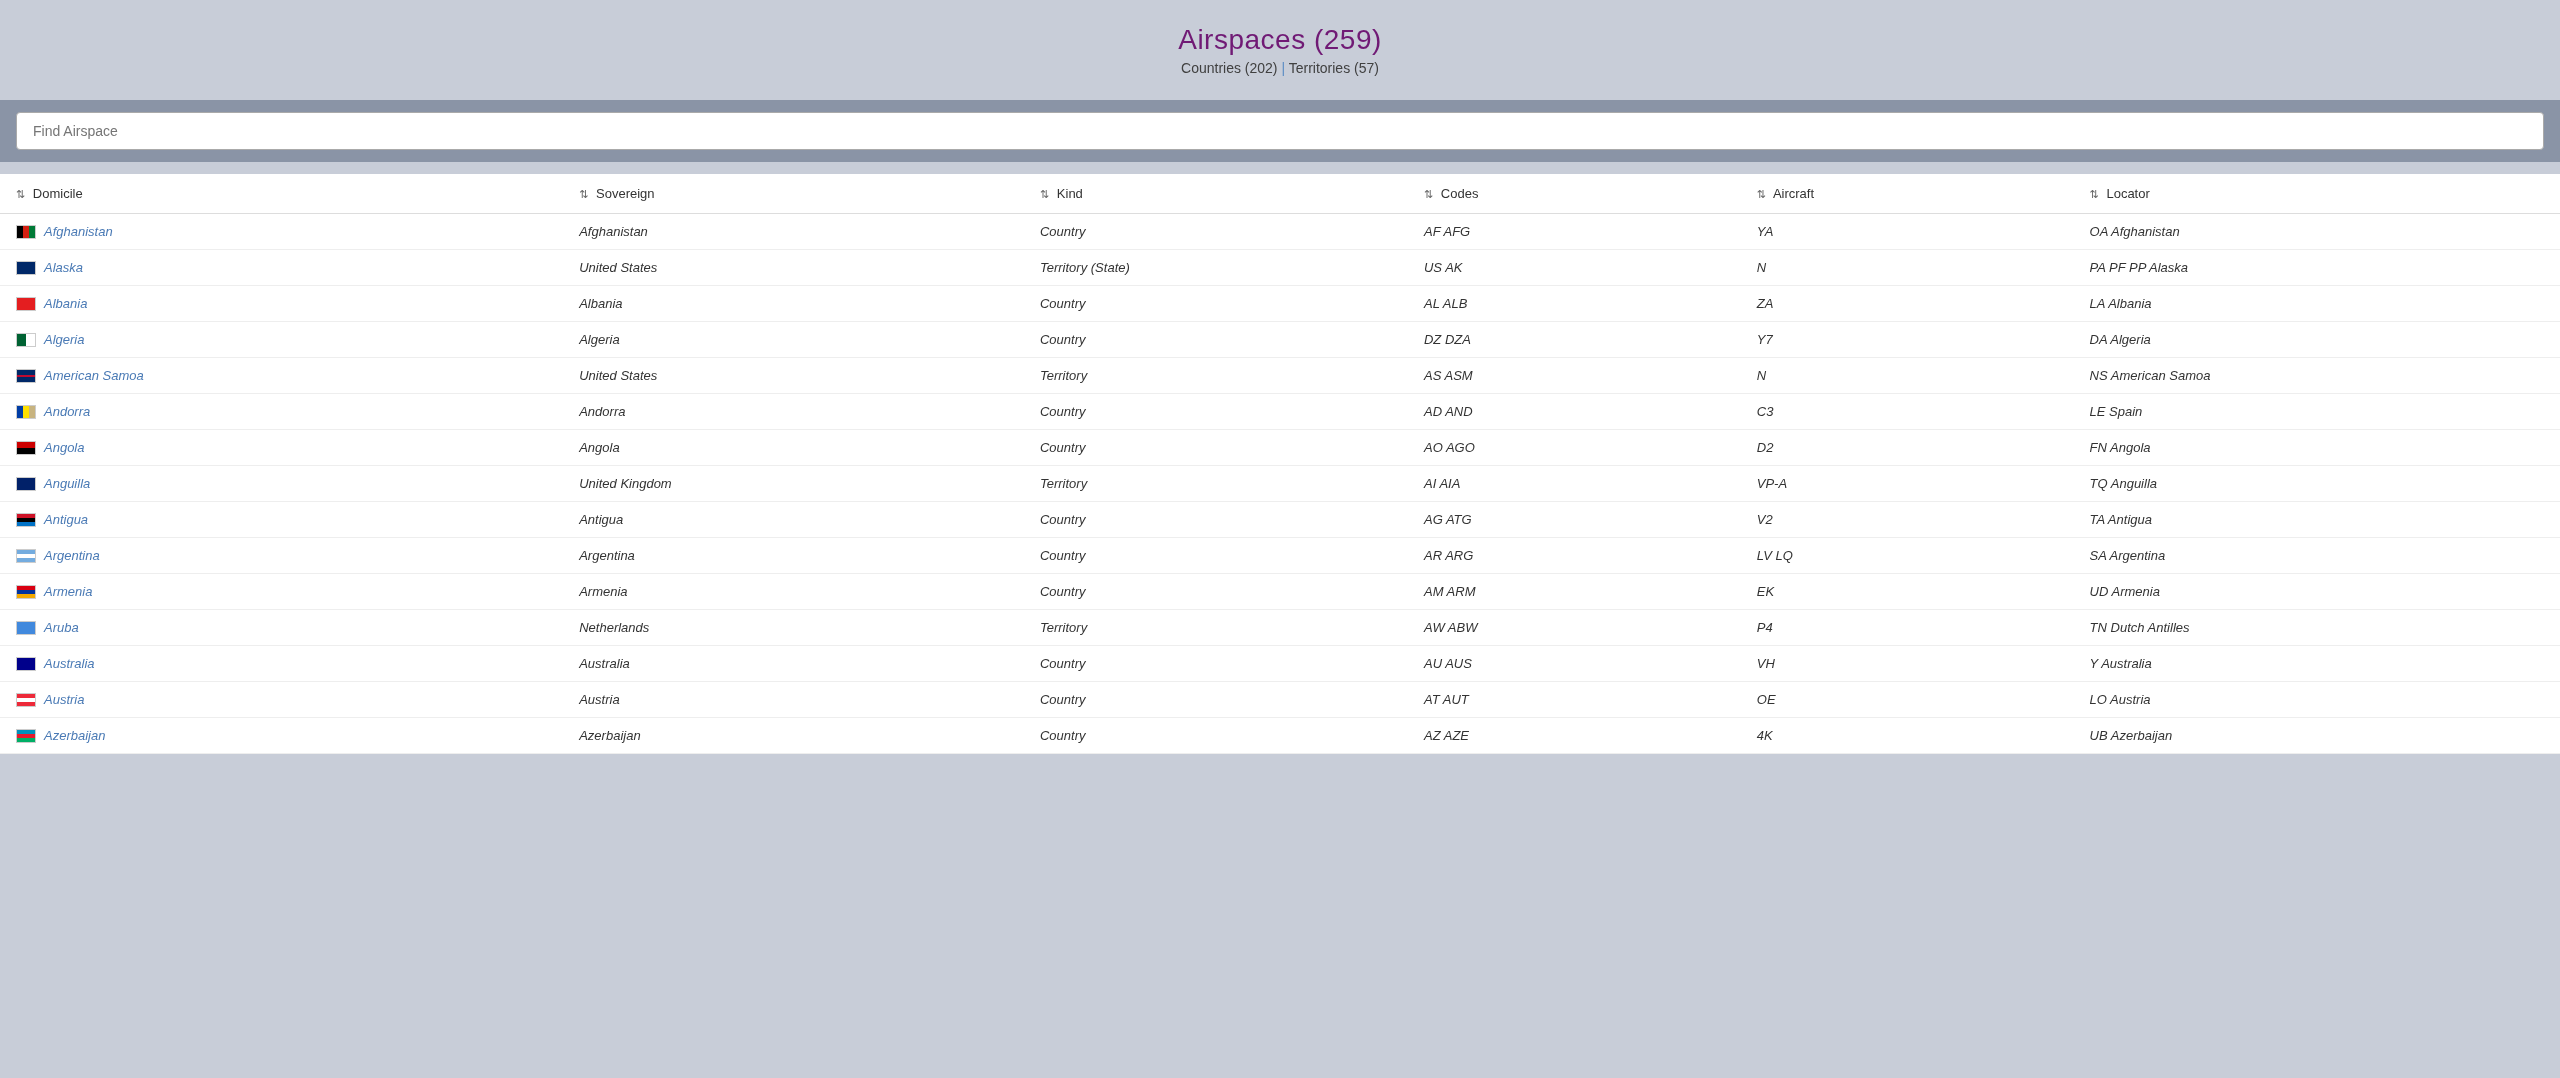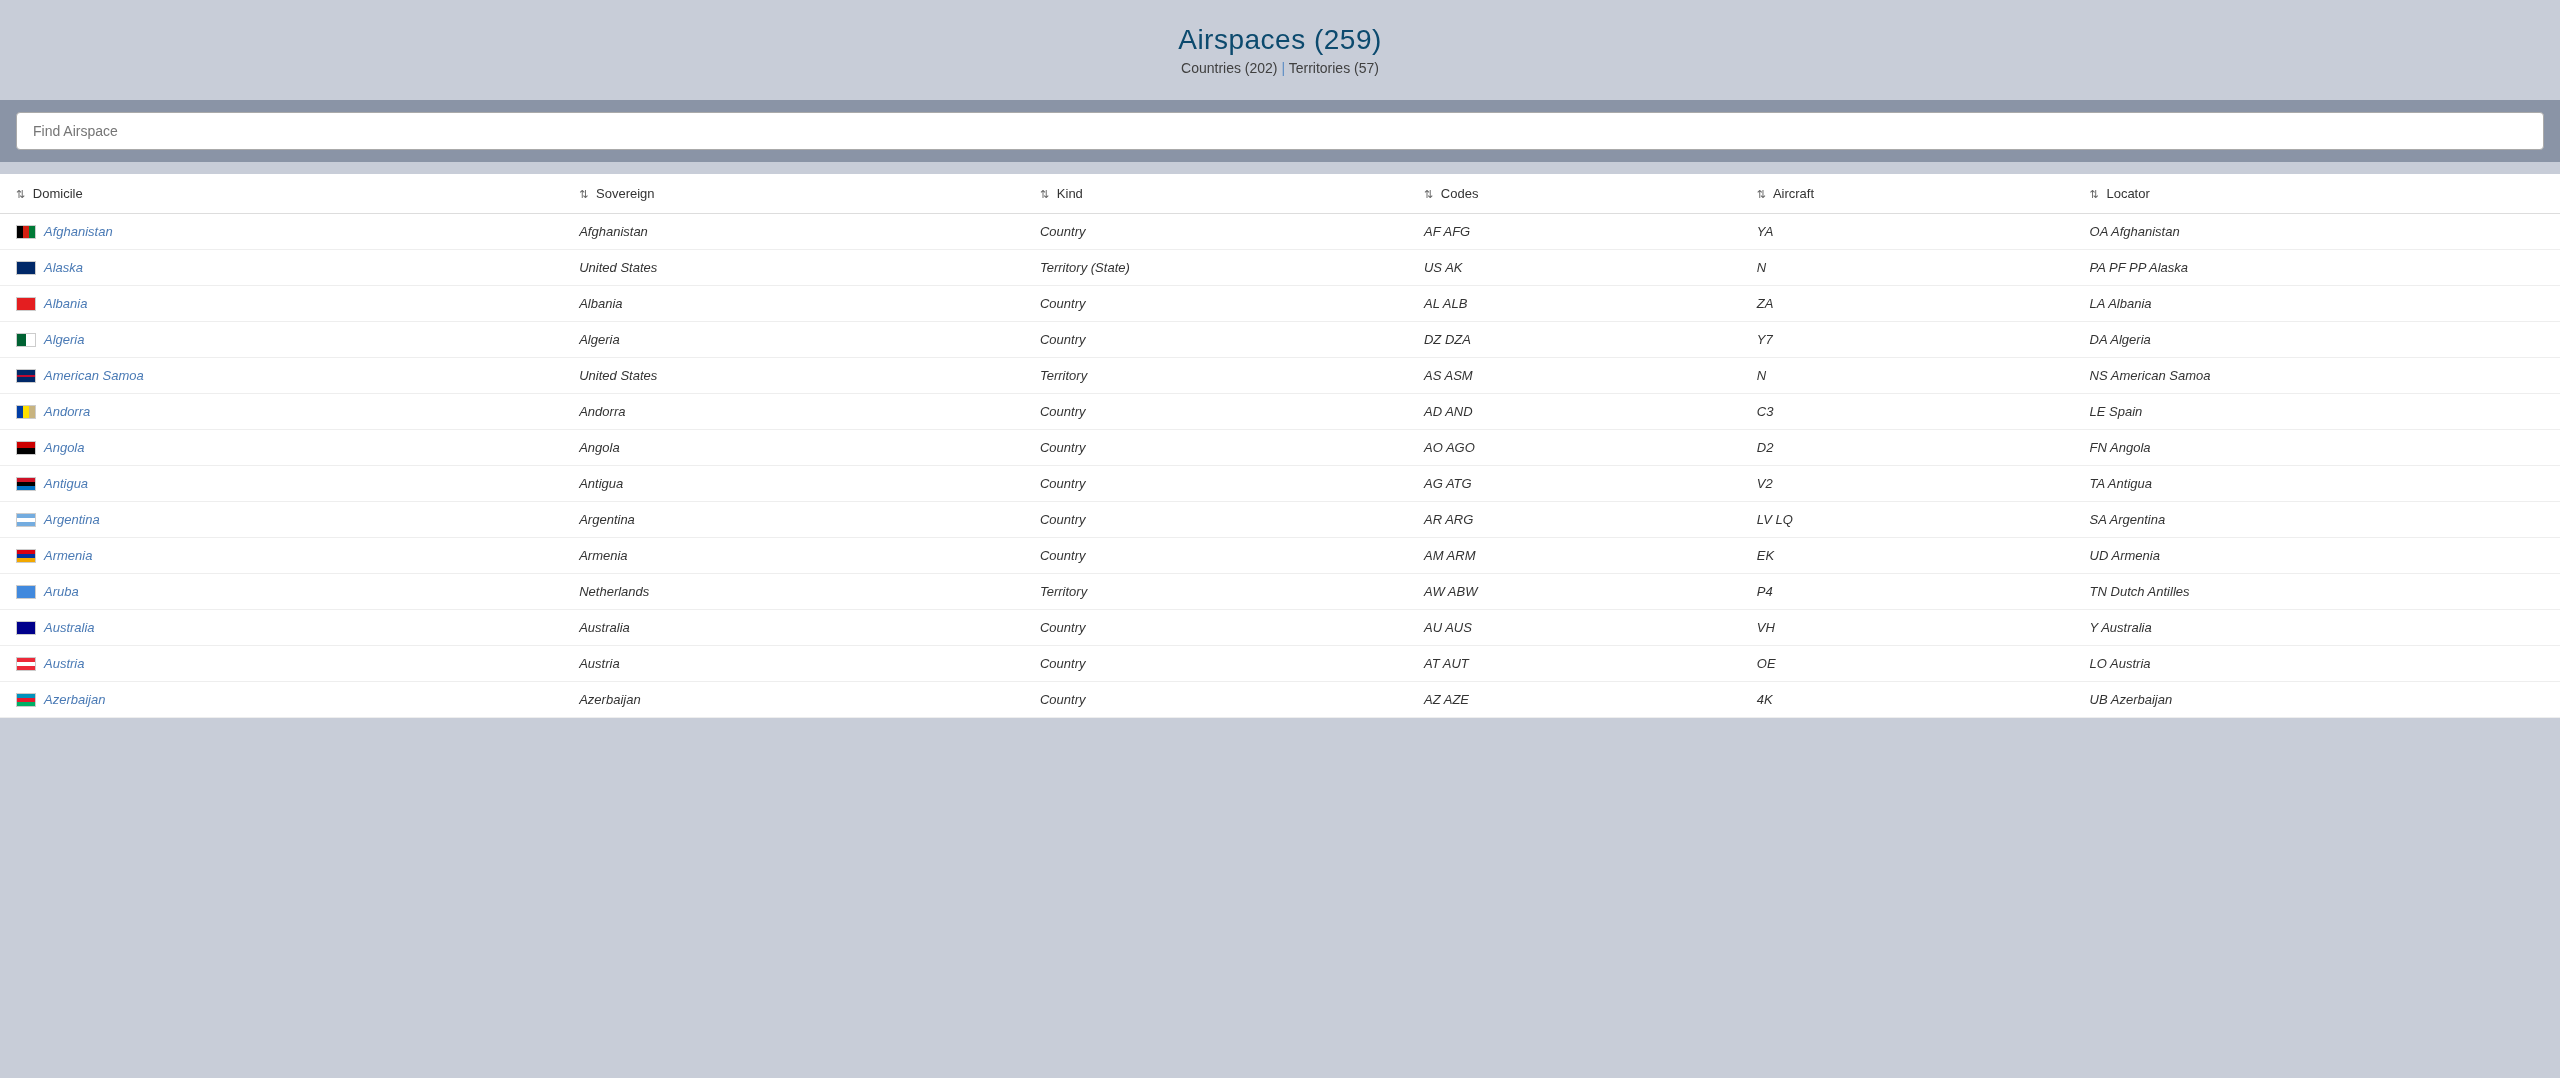--- a/index.html
+++ b/index.html
@@ -10,21 +10,21 @@
       color: #333;
     }
 
     .page-header {
       text-align: center;
       padding: 24px 0 12px 0;
     }
 
     .page-title {
       font-size: 28px;
-      color: #0c4a6e;
+      color: #701a75;
       font-weight: 400;
       letter-spacing: 0.5px;
     }
 
     .page-subtitle {
       font-size: 14px;
       color: #5a8cc4;
       margin-top: 4px;
     }
 
@@ -270,20 +270,33 @@
           </td>
           <td>Angola</td>
           <td>Country</td>
           <td>AO AGO</td>
           <td>D2</td>
           <td>FN Angola</td>
         </tr>
         <tr>
           <td class="col-domicile">
             <div class="domicile-cell">
+              <span class="flag-icon flag-ai"></span>
+              <a href="#" class="country-link">Anguilla</a>
+            </div>
+          </td>
+          <td>United Kingdom</td>
+          <td>Territory</td>
+          <td>AI AIA</td>
+          <td>VP-A</td>
+          <td>TQ Anguilla</td>
+        </tr>
+        <tr>
+          <td class="col-domicile">
+            <div class="domicile-cell">
               <span class="flag-icon flag-ag"></span>
               <a href="#" class="country-link">Antigua</a>
             </div>
           </td>
           <td>Antigua</td>
           <td>Country</td>
           <td>AG ATG</td>
           <td>V2</td>
           <td>TA Antigua</td>
         </tr>

